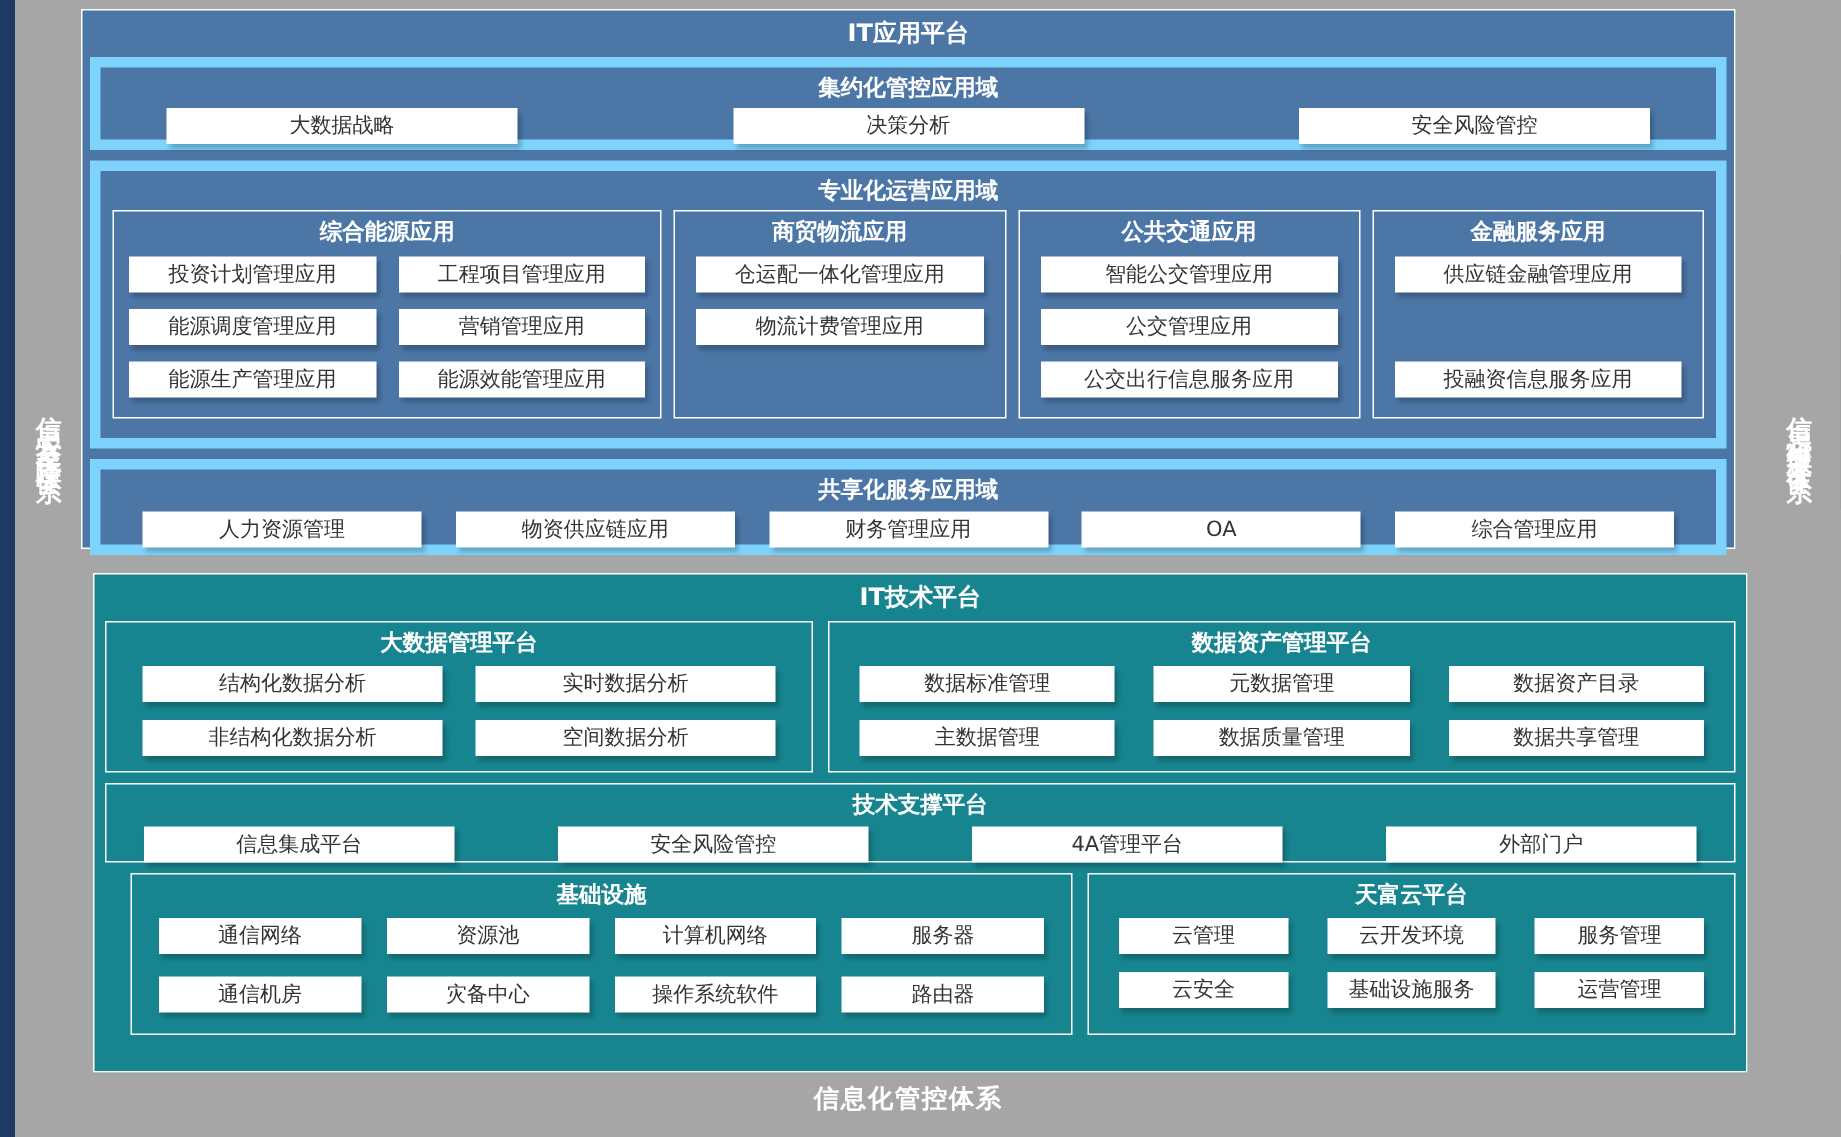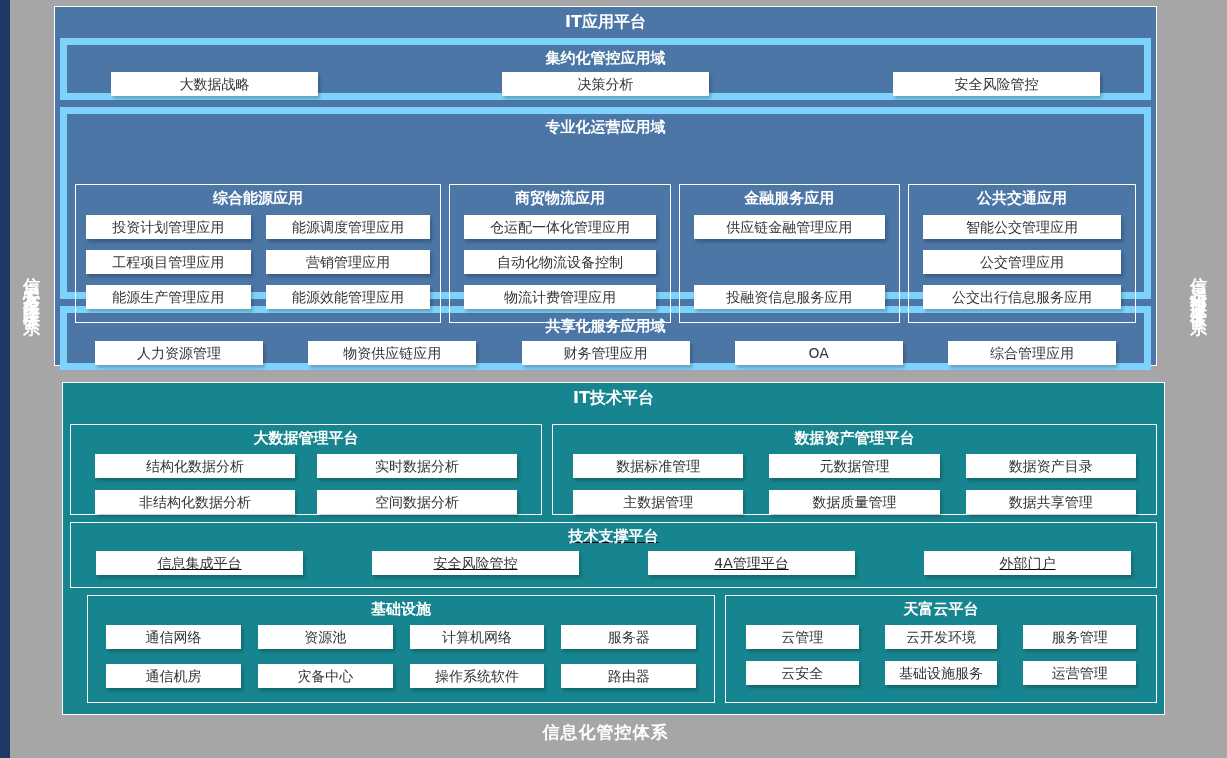--- a/index.html
+++ b/index.html
@@ -86,27 +86,26 @@
     white-space: nowrap;
     overflow: hidden;
     box-shadow: 2px 3px 3px rgba(0,0,0,0.22);
   }
 
   .row-intensive {
     display: flex;
     justify-content: space-between;
     padding: 1px 44px 0;
   }
-  .row-intensive .wbox { width: 207px; }
+  .row-intensive .wbox { width: 234px; }
 
   .groups {
     display: flex;
     gap: 8px;
     padding: 0 8px;
-    margin-top: 44px;
   }
   .group { border: 1px solid #ffffff; height: 139px; }
   .g-energy    { flex: 1.66; }
   .g-logistics { flex: 1; }
   .g-transport { flex: 1.03; }
   .g-finance   { flex: 1; }
 
   .grid-2col {
     display: grid;
     grid-template-columns: 1fr 1fr;
@@ -126,45 +125,44 @@
     gap: 11px;
     padding: 4px 14px 0;
   }
   .grid-finance .wbox:nth-child(2) { grid-row: 3; }
 
   .row-shared {
     display: flex;
     justify-content: space-between;
     padding: 2px 28px 0;
   }
-  .row-shared .wbox { width: 168px; }
+  .row-shared .wbox { width: 186px; }
 
   
   .tech-platform {
     position: absolute;
     left: 62px; top: 382px;
     width: 1103px; height: 333px;
     background: var(--tech-platform-bg, #17858f);
     border: 1px solid #ffffff;
   }
   .tech-row {
     display: flex;
     gap: 10px;
     margin: 0 7px 7px;
   }
-  .tech-row.r1 { height: 101px; align-items: flex-end; }
+  .tech-row.r1 { height: 101px; }
   .tech-row.r3 { height: 108px; margin-left: 24px; }
   .tbox { border: 1px solid #ffffff; }
   .bigdata    { flex: 0 0 472px; }
   .data-asset { flex: 1; }
   .tech-support {
     border: 1px solid #ffffff;
     margin: 0 7px 7px;
-    height: 66px;
-    text-decoration: underline;
+    height: 53px;
   }
   .infra { flex: 0 0 628px; }
   .cloud { flex: 1; }
 
   .grid-2col-t {
     display: grid;
     grid-template-columns: 1fr 1fr;
     gap: 12px 22px;
     padding: 3px 24px 0;
   }
@@ -211,51 +209,50 @@
     </div>
 
     <div class="domain d-professional">
       <div class="domain-title">专业化运营应用域</div>
       <div class="groups">
 
         <div class="group g-energy">
           <div class="group-title">综合能源应用</div>
           <div class="grid-2col">
             <div class="wbox">投资计划管理应用</div>
+            <div class="wbox">工程项目管理应用</div>
             <div class="wbox">能源调度管理应用</div>
-            <div class="wbox">工程项目管理应用</div>
             <div class="wbox">营销管理应用</div>
             <div class="wbox">能源生产管理应用</div>
             <div class="wbox">能源效能管理应用</div>
           </div>
         </div>
 
         <div class="group g-logistics">
           <div class="group-title">商贸物流应用</div>
           <div class="grid-1col">
             <div class="wbox">仓运配一体化管理应用</div>
-            <div class="wbox">自动化物流设备控制</div>
             <div class="wbox">物流计费管理应用</div>
-          </div>
-        </div>
-
-        <div class="group g-finance">
-          <div class="group-title">金融服务应用</div>
-          <div class="grid-finance">
-            <div class="wbox">供应链金融管理应用</div>
-            <div class="wbox">投融资信息服务应用</div>
           </div>
         </div>
 
         <div class="group g-transport">
           <div class="group-title">公共交通应用</div>
           <div class="grid-1col">
             <div class="wbox">智能公交管理应用</div>
             <div class="wbox">公交管理应用</div>
             <div class="wbox">公交出行信息服务应用</div>
+          </div>
+        </div>
+
+        <div class="group g-finance">
+          <div class="group-title">金融服务应用</div>
+          <div class="grid-finance">
+            <div class="wbox">供应链金融管理应用</div>
+            <div class="wbox">投融资信息服务应用</div>
           </div>
         </div>
 
       </div>
     </div>
 
     <div class="domain d-shared">
       <div class="domain-title">共享化服务应用域</div>
       <div class="row-shared">
         <div class="wbox">人力资源管理</div>

